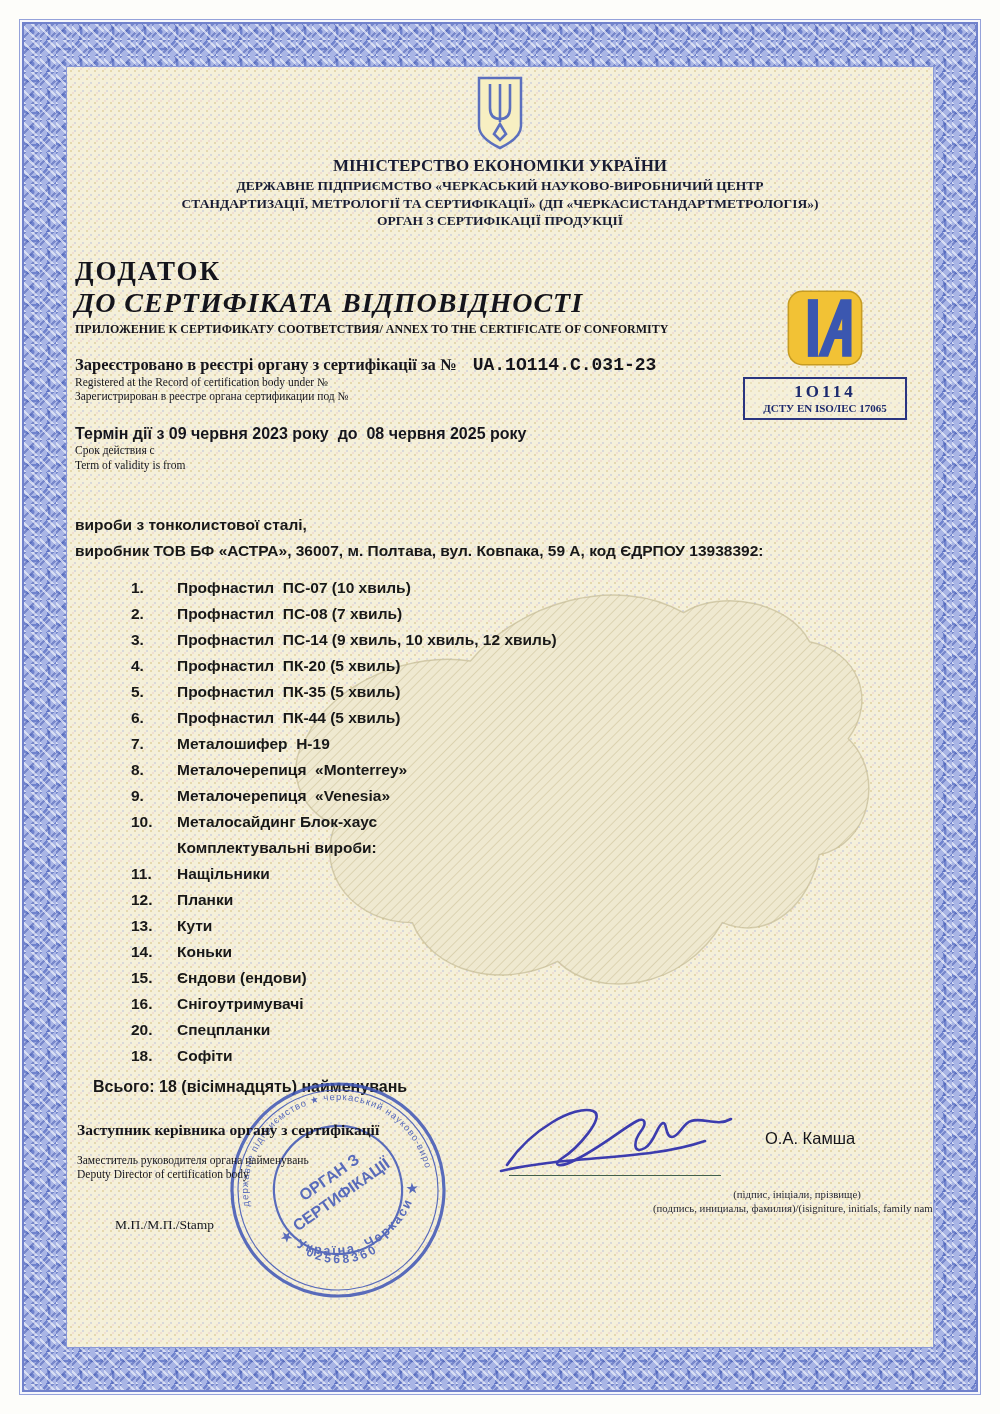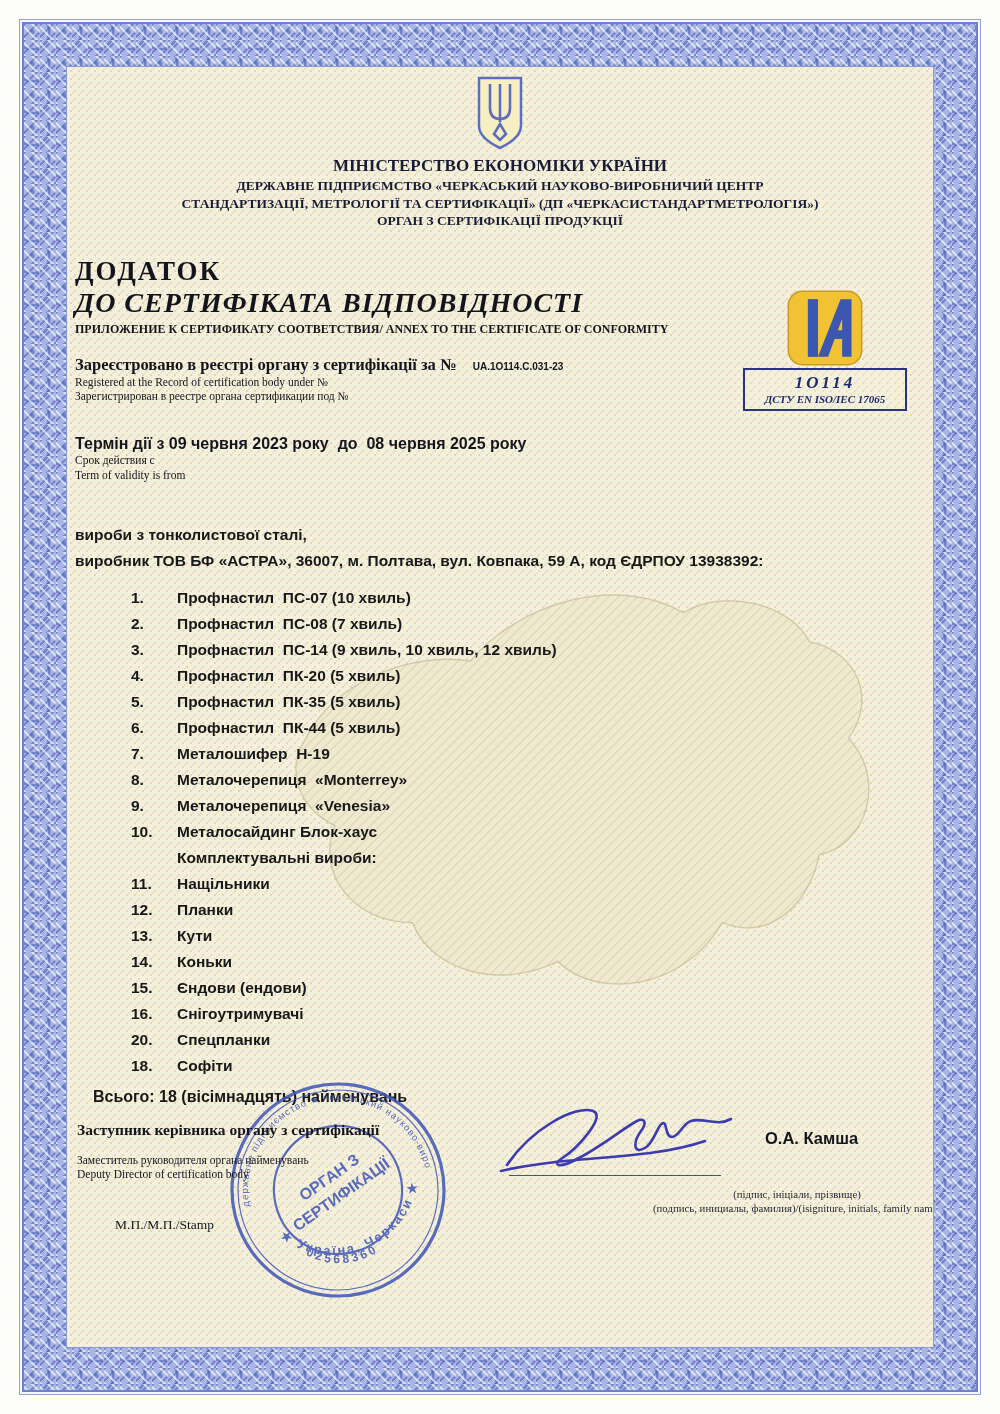--- a/index.html
+++ b/index.html
@@ -58,33 +58,33 @@
 
   
   .title { text-align:left; margin-top:26px; color:#14141c; }
   .title .t1 { font-size:27px; font-weight:bold; letter-spacing:2px; }
   .title .t2 { font-size:28px; font-weight:bold; letter-spacing:1px;font-style:italic; }
   .title .t3 { font-size:12px; font-weight:bold; margin-top:3px; }
 
   
   .reg { margin-top:18px; color:#15151c; }
   .reg .main { font-size:16.5px; font-weight:bold; }
-  .reg .main .num { font-family:Liberation Sans, sans-serif; font-size:10px;padding-left:12px; }
+  .reg .main .num { font-family:Liberation Mono, monospace; font-size:18px;padding-left:12px; }
   .reg .sub { font-size:11.5px; line-height:1.25; }
 
   
   .mark-wrap { position:absolute; right:26px; top:222px; width:164px; text-align:center; z-index:3; }
   .mark-square { display:block; margin:0 auto; }
-  .mark-box { margin-top:1px; border:2px solid #2a3580; padding:3px 2px 4px 2px; color:#1d2a6e;
-              background:rgba(245,240,217,.35);font-style:italic; }
+  .mark-box { margin-top:10px; border:2px solid #2a3580; padding:3px 2px 4px 2px; color:#1d2a6e;
+              background:rgba(245,240,217,.35); }
   .mark-box .code { font-size:17px; font-weight:bold; letter-spacing:3px; }
   .mark-box .std  { font-size:11px; font-weight:bold; }
 
   
-  .validity { margin-top:32px; color:#15151c; }
+  .validity { margin-top:22px; color:#15151c; }
   .validity .main { font-family:"Liberation Sans", sans-serif; font-size:16px; font-weight:bold; white-space:pre-wrap; }
   .validity .sub { font-size:11.5px; line-height:1.25; }
 
   
   .product { margin-top:40px; font-family:"Liberation Sans", sans-serif; font-weight:bold;
              font-size:15.5px; line-height:1.65; color:#181818; }
 
   
   .list { margin-top:12px; margin-left:56px; font-family:"Liberation Sans", sans-serif;
           font-weight:bold; font-size:15.5px; color:#181818; }
@@ -98,21 +98,21 @@
 
   
   .sign-area { position:absolute; left:10px; right:10px; top:1050px; height:170px; z-index:3; }
   .pos-ua { position:absolute; left:0; top:4px; font-size:15.5px; font-weight:bold; color:#15151c; }
   .pos-ru { position:absolute; left:0; top:37px; font-size:11.5px; color:#15151c; }
   .pos-en { position:absolute; left:0; top:51px; font-size:11.5px; color:#15151c; }
   .mp     { position:absolute; left:38px; top:100px; font-size:13.5px; color:#15151c; }
   .sig-svg { position:absolute; left:420px; top:-22px; }
   .sig-line { position:absolute; left:432px; top:58px; width:212px; border-bottom:1.6px solid #41604f; }
   .sig-name { position:absolute; left:688px; top:12px; font-family:"Liberation Sans", sans-serif;
-              font-weight:bold; font-size:16.5px; color:#15151c; }
+              font-weight:normal; font-size:16.5px; color:#15151c; }
   .sig-cap { position:absolute; left:500px; top:70px; width:440px; text-align:center;
              font-size:10.8px; line-height:1.3; color:#2a2a35; }
 
   
   .stamp { position:absolute; left:158px; top:1010px; z-index:2; transform:rotate(-14deg); opacity:.85; }
 </style>
 </head>
 <body>
 
 <div class="page">

